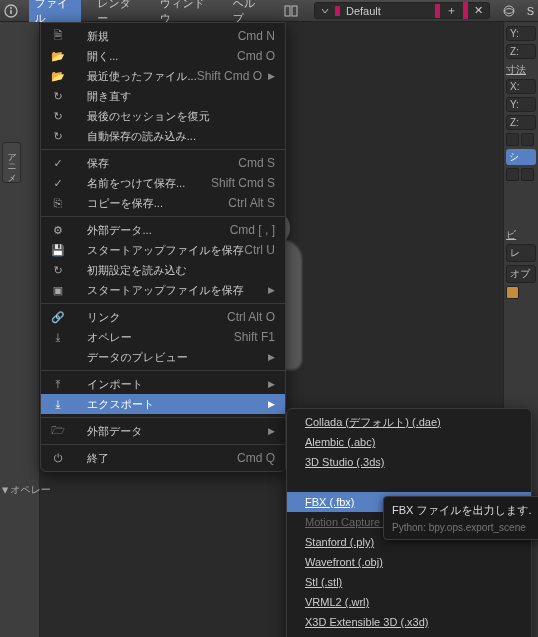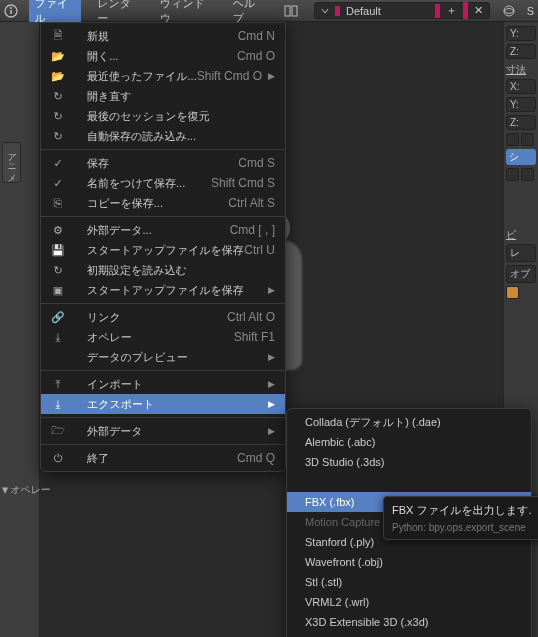--- a/index.html
+++ b/index.html
@@ -41,21 +41,21 @@
   .menu .item .mi-label { flex:1; white-space:nowrap; overflow:hidden;margin-left:20px; }
   .menu .item .mi-accel { color:#888; font-size:12px; }
   .menu .item .mi-sub { color:#888; font-size:9px; margin-left:6px; }
   .menu .item.hl .mi-sub { color:#fff; }
   .menu .sep { height:1px; background:#3a3a3a; margin:3px 0; }
 
   .submenu { position:absolute; left:286px; top:408px; width:246px; background:#1f1f1f; border:1px solid #3a3a3a; box-shadow:0 4px 16px rgba(0,0,0,.6); border-radius:6px; padding:3px 0; }
   .submenu .item { display:flex; align-items:center; padding:2px 10px 2px 8px; height:20px; cursor:default; }
   .submenu .item.hl { background:#5680C2; color:#fff;margin-top:20px; }
   .submenu .item .mi-icon { width:10px; }
-  .submenu .item .mi-label { flex:1; white-space:nowrap; overflow:hidden; }
+  .submenu .item .mi-label { flex:1; white-space:nowrap; overflow:hidden;text-decoration:underline; }
   .submenu .item.dim { color:#666; }
 
   .tooltip { position:absolute; left:383px; top:496px; width:160px; background:#1a1a1a; border:1px solid #3a3a3a; border-radius:4px; padding:6px 8px; color:#ddd; box-shadow:0 2px 8px rgba(0,0,0,.6); }
   .tooltip .tt-title { font-size:11px; margin-bottom:4px; white-space:nowrap; overflow:hidden; }
   .tooltip .tt-py { font-size:10px; color:#777; white-space:nowrap; overflow:hidden; }
 
   .bottom-left { position:absolute; left:2px; bottom:140px; color:#aaa; font-size:10px; }
   .bottom-left .tri { display:inline-block; transform:rotate(90deg); font-size:8px; margin-right:2px; }
 
   svg { display:block; }

